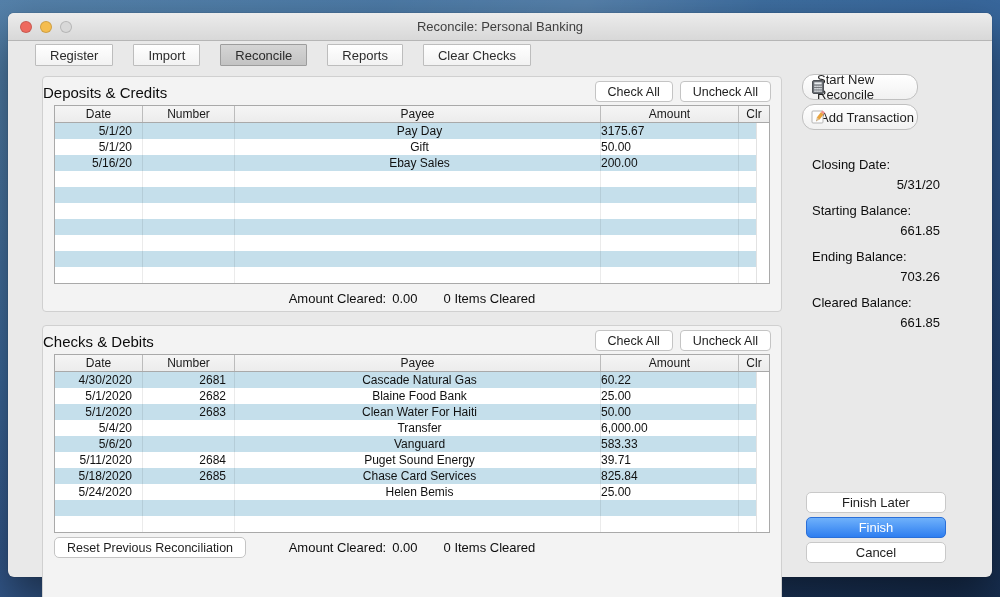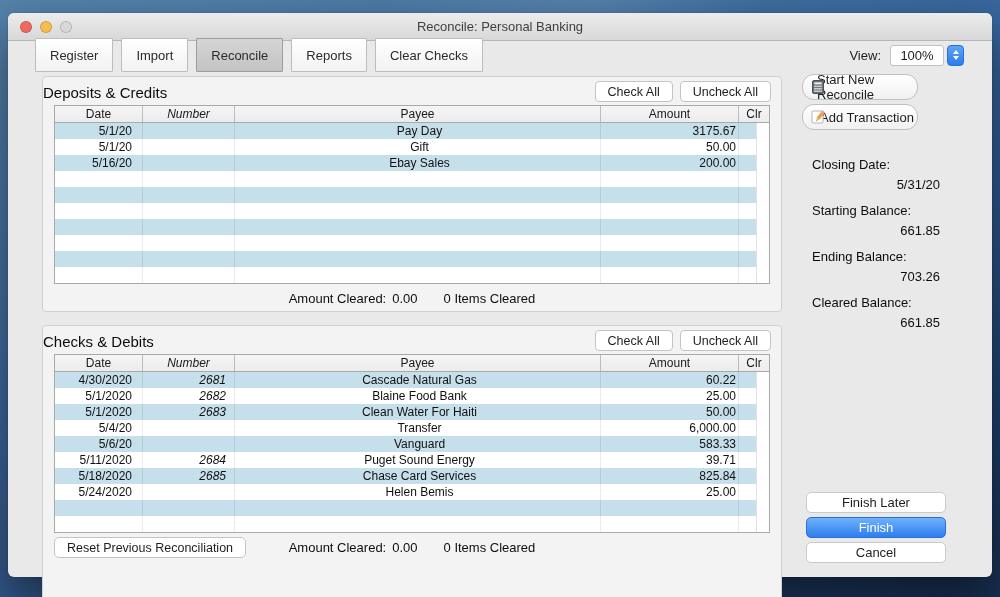--- a/index.html
+++ b/index.html
@@ -25,21 +25,21 @@
   .title { font-size:13px; color:#3f3f3f; }
   .traffic { position:absolute; left:12px; top:8px; display:flex; gap:8px; }
   .light { width:12px; height:12px; border-radius:50%; border:0.5px solid rgba(0,0,0,.15); }
   .light.red    { background: var(--traffic-red, #ee6a5f); }
   .light.yellow { background: var(--traffic-yellow, #f5bd4f); }
   .light.gray   { background: var(--traffic-gray, #d8d8d8); }
 
   
   .toolbar { position:absolute; top:31px; left:27px; right:28px; height:22px; display:flex; align-items:center; }
   .tbtn {
-    height:34px; padding:0 14px; margin-right:8px; font-size:13px; color:#2b2b2b;
+    height:22px; padding:0 14px; margin-right:20px; font-size:13px; color:#2b2b2b;
     background:linear-gradient(#ffffff,#f2f2f2); border:1px solid #bdbdbd; border-radius:1px;
     display:flex; align-items:center; cursor:default;text-align:center;
   }
   .tbtn.active { background:linear-gradient(#d5d5d5,#c3c3c3); border-color:#9d9d9d; }
   .viewgroup { margin-left:auto; display:flex; align-items:center; }
   .viewlabel { font-size:13px; color:#1d1d1d; margin-right:9px; }
   .viewbox {
     width:54px; height:21px; background:#fff; border:1px solid #c2c2c2; border-radius:3px;
     font-size:13px; color:#1d1d1d; text-align:center; line-height:19px;
   }
@@ -67,33 +67,33 @@
     display:flex; align-items:center; cursor:default;
   }
 
   
   .ttable { margin:0 11px; border:1px solid #a9a9a9; background:#fff; }
   .thead { display:flex; height:17px; background:linear-gradient(#f5f5f5,#ececec); border-bottom:1px solid #a9a9a9; }
   .thead .cell { font-size:12px; color:#1a1a1a; text-align:center; line-height:16px; border-right:1px solid #bcbcbc; }
   .thead .cell:last-child { border-right:none; }
   .cell { overflow:hidden; white-space:nowrap; }
   .c-date   { width:88px; }
-  .c-number { width:92px;font-style:italic; }
+  .c-number { width:92px; }
   .c-payee  { flex:1; }
   .c-amount { width:138px; }
   .c-clr    { width:17px; }
   .c-clrspan{ width:30px; }
   .c-track  { width:13px; background:#fff; border-left:1px solid #e2e2e2; }
   .tbody .trow { display:flex; height:16px; font-size:12px; color:#111; line-height:16px; }
   .tbody .trow:nth-child(odd) { background: var(--stripe, #c5dfeb); }
   .tbody .trow:nth-child(odd) .c-track { background:#fff; }
   .tbody .c-date   { text-align:right; padding-right:10px; border-right:1px solid rgba(0,0,0,0.08); }
   .tbody .c-number { text-align:right; padding-right:8px;  border-right:1px solid rgba(0,0,0,0.08); }
   .tbody .c-payee  { text-align:center;  padding-left:4px;   border-right:1px solid rgba(0,0,0,0.08); }
-  .tbody .c-amount { text-align:right; padding-right:2px;  border-right:1px solid rgba(0,0,0,0.08); }
+  .tbody .c-amount { padding-right:14px;  border-right:1px solid rgba(0,0,0,0.08); }
 
   .panel-foot { position:relative; height:28px; display:flex; align-items:center; justify-content:center; font-size:13px; color:#0e0e0e; }
   .foot-val { margin-left:6px; }
   .foot-items { margin-left:26px; }
   .reset-btn { position:absolute; left:11px; top:4px; border-radius:5px; }
 
   
   .sidebar { position:absolute; left:794px; top:61px; width:152px; height:491px; }
   .sb-btn {
     width:116px; height:26px; margin-bottom:4px; position:relative;
@@ -132,28 +132,20 @@
     </div>
     <div class="title">Reconcile: Personal Banking</div>
   </div>
 
   <div class="toolbar">
     <div class="tbtn">Register</div>
     <div class="tbtn">Import</div>
     <div class="tbtn active">Reconcile</div>
     <div class="tbtn">Reports</div>
     <div class="tbtn">Clear Checks</div>
-    <div class="viewgroup">
-      <span class="viewlabel">View:</span>
-      <div class="viewbox">100%</div>
-      <div class="stepper">
-        <span class="chev-up"></span>
-        <span class="chev-down"></span>
-      </div>
-    </div>
   </div>
 
   <div class="panel deposits">
     <div class="panel-head">
       <div class="panel-title">Deposits &amp; Credits</div>
       <div class="check-btns">
         <div class="cbtn">Check All</div>
         <div class="cbtn">Uncheck All</div>
       </div>
     </div>

